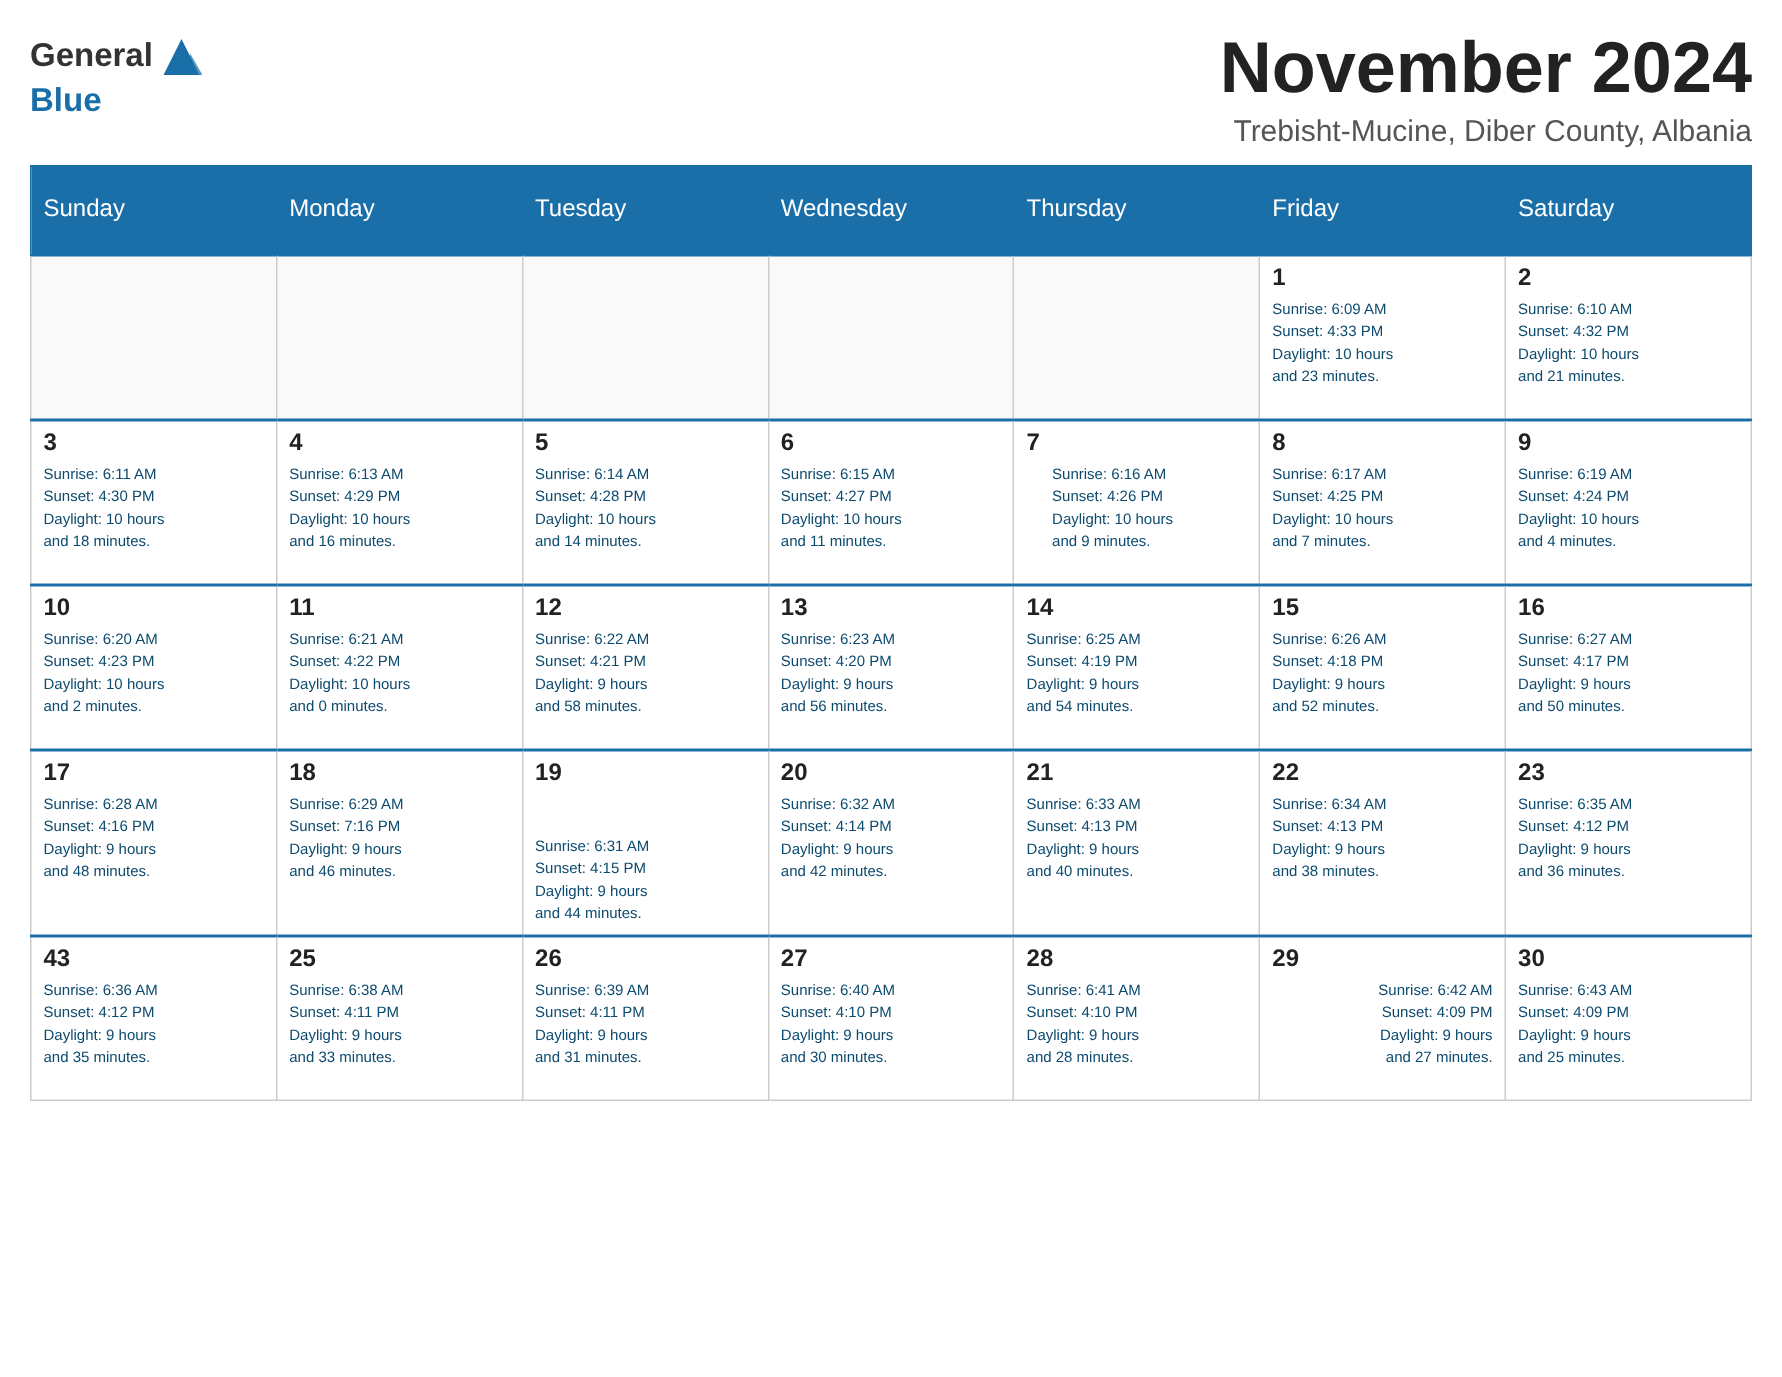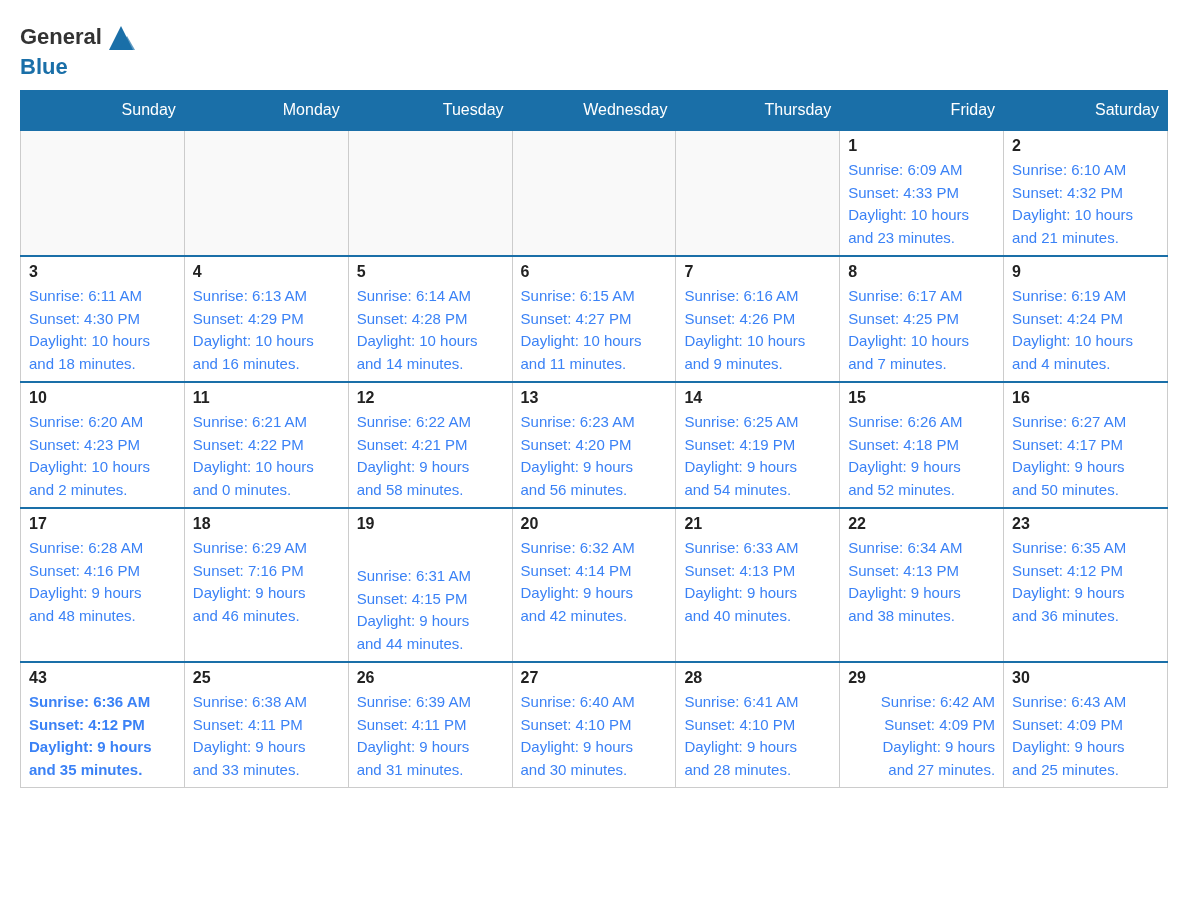--- a/index.html
+++ b/index.html
@@ -31,22 +31,22 @@
       margin-top: 4px;
     }
     .calendar {
       width: 100%;
       border-collapse: collapse;
       margin-top: 10px;
     }
     .calendar th {
       background-color: #1a6fa8;
       color: #fff;
-      padding: 10px 8px;
-      text-align: right;
+      padding: 20px 8px;
+      text-align: left;
       font-size: 16px;
       font-weight: normal;
       border: 1px solid #1a6fa8;
     }
     .calendar td {
       border: 1px solid #ccc;
       vertical-align: top;
       padding: 6px 8px;
       width: calc(100% / 7);
       min-height: 110px;
@@ -55,22 +55,22 @@
     .calendar tr td {
       border-top: 2px solid #1a6fa8;
     }
     .day-number {
       font-size: 16px;
       font-weight: bold;
       color: #222;
       margin-bottom: 4px;
     }
     .day-info {
-      font-size: 15px;
-      color: #3b82f6;
+      font-size: 10px;
+      color: #0c4a6e;
       line-height: 1.5;
     }
     .empty-cell {
       background: #f9f9f9;
     }
     .logo-wrapper {
       display: flex;
       flex-direction: column;
       align-items: flex-start;
     }
@@ -92,20 +92,24 @@
   <div class="logo-wrapper">
     <div class="logo-line1">
       <span style="font-size:22px;font-weight:bold;color:#333;">General</span>
       <svg width="32" height="32" viewBox="0 0 32 32" style="margin-left:3px;margin-top:2px;">
         <polygon points="4,28 16,4 28,28" fill="#1a6fa8"></polygon>
         <polygon points="14,28 22,14 30,28" fill="#1a6fa8" opacity="0.7"></polygon>
       </svg>
     </div>
     <div class="logo-line2">Blue</div>
   </div>
+  <div class="title-section">
+    <div class="month-title">November 2024</div>
+    <div class="location-title">Trebisht-Mucine, Diber County, Albania</div>
+  </div>
 </div>
 
 <table class="calendar">
   <thead>
     <tr>
     <th>Sunday</th>
         <th>Monday</th>
         <th>Tuesday</th>
         <th>Wednesday</th>
         <th>Thursday</th>
@@ -159,21 +163,21 @@
         </td>
         <td>
           <div class="day-number">6</div>
           <div class="day-info" style="white-space: pre-line;">Sunrise: 6:15 AM
 Sunset: 4:27 PM
 Daylight: 10 hours
 and 11 minutes.</div>
         </td>
         <td>
           <div class="day-number">7</div>
-          <div class="day-info" style="white-space: pre-line;">Sunrise: 6:16 AM
+          <div class="day-info" style="white-space: pre-line; margin-left: 17px;">Sunrise: 6:16 AM
 Sunset: 4:26 PM
 Daylight: 10 hours
 and 9 minutes.</div>
         </td>
         <td>
           <div class="day-number">8</div>
           <div class="day-info" style="white-space: pre-line;">Sunrise: 6:17 AM
 Sunset: 4:25 PM
 Daylight: 10 hours
 and 7 minutes.</div>
@@ -284,21 +288,21 @@
           <div class="day-number">23</div>
           <div class="day-info" style="white-space: pre-line;">Sunrise: 6:35 AM
 Sunset: 4:12 PM
 Daylight: 9 hours
 and 36 minutes.</div>
         </td>
       </tr>
       <tr>
         <td>
           <div class="day-number">43</div>
-          <div class="day-info" style="white-space: pre-line; font-weight: bold;">Sunrise: 6:36 AM
+          <div class="day-info" style="white-space: pre-line;">Sunrise: 6:36 AM
 Sunset: 4:12 PM
 Daylight: 9 hours
 and 35 minutes.</div>
         </td>
         <td>
           <div class="day-number">25</div>
           <div class="day-info" style="white-space: pre-line;">Sunrise: 6:38 AM
 Sunset: 4:11 PM
 Daylight: 9 hours
 and 33 minutes.</div>

